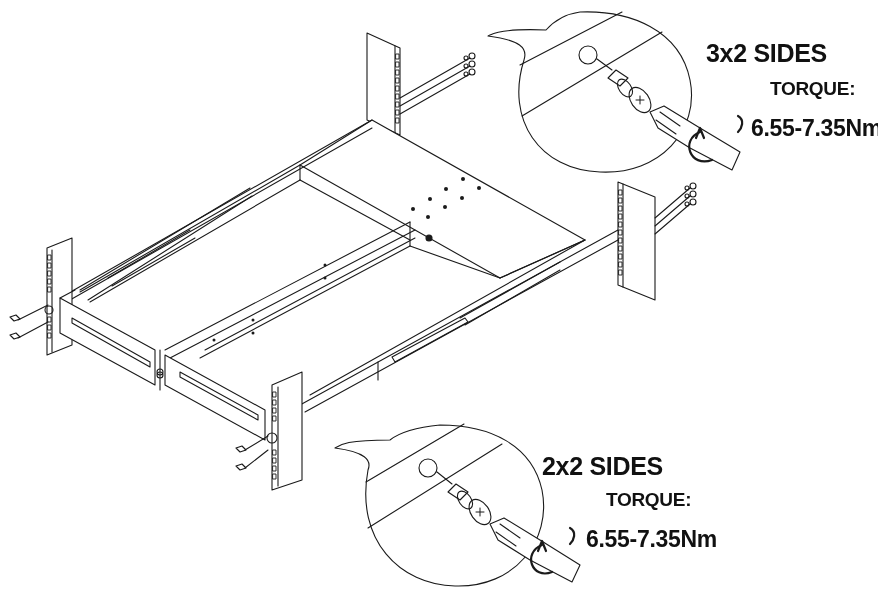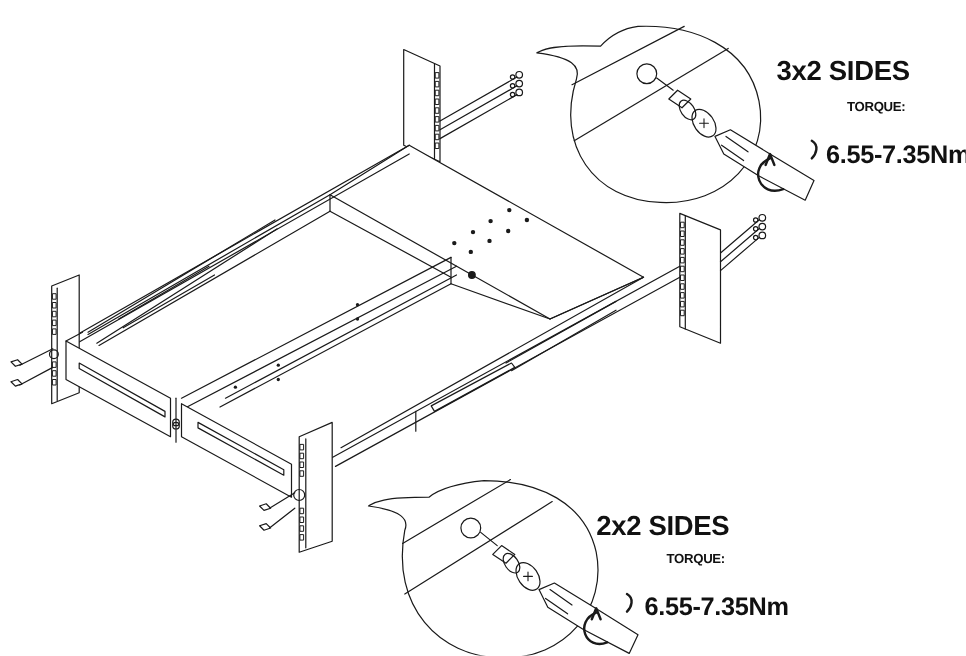--- a/index.html
+++ b/index.html
@@ -1,22 +1,22 @@
 <!DOCTYPE html>
 <html><head>
   <meta charset="utf-8">
   <style>
     html, body { margin: 0; padding: 0; background: #ffffff; }
     body { width: 878px; height: 596px; position: relative; overflow: hidden;
            font-family: "Liberation Sans", "DejaVu Sans", sans-serif; }
-    .canvas { position: absolute; left: 0; top: 12px; width: 878px; height: 476px; }
+    .canvas { position: absolute; left: 0; top: 0; width: 878px; height: 476px; }
     .label { position: absolute; color: #111111; font-weight: bold; white-space: nowrap;
              font-family: "Liberation Sans", "DejaVu Sans", sans-serif; letter-spacing: -0.3px; }
     .sides { font-size: 25px; }
-    .torque { font-size: 12px; }
+    .torque { font-size: 19px; }
     .value { font-size: 23px; }
     svg { position: absolute; left: 0; top: 0; }
   </style>
 </head>
 <body>
 
 <div class="canvas">
 
   <svg width="878" height="596" viewBox="0 0 878 596" fill="none" stroke="#1a1a1a" stroke-width="1.1" stroke-linejoin="round" stroke-linecap="round">
 

